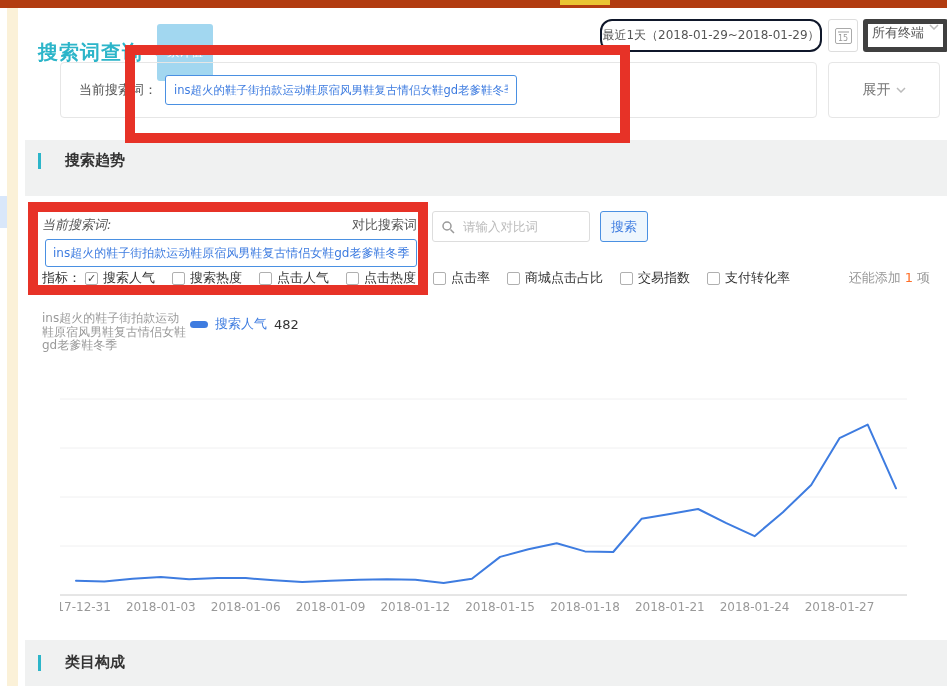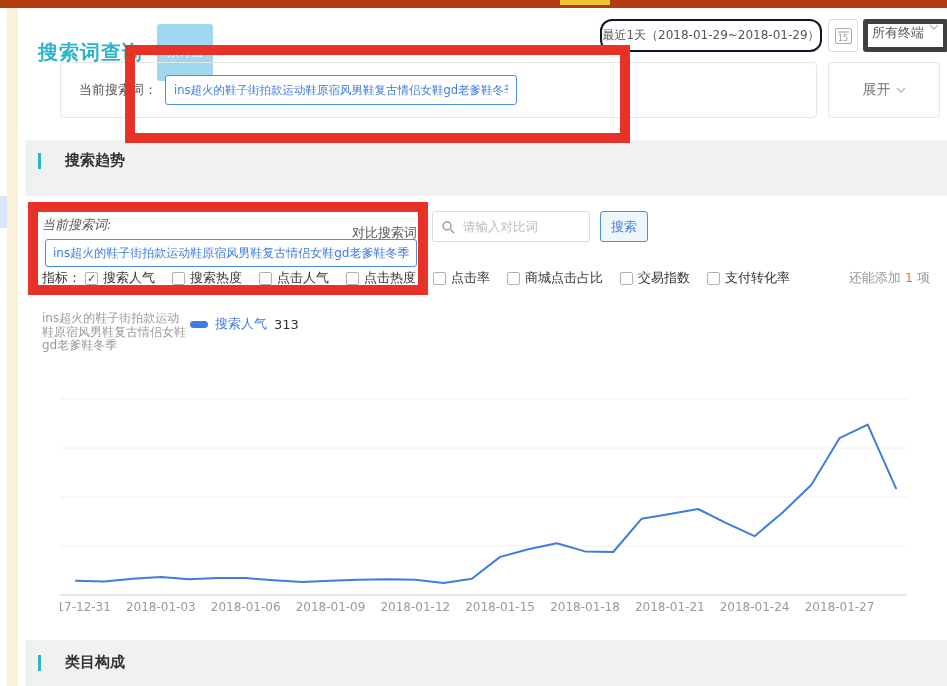--- a/index.html
+++ b/index.html
@@ -132,21 +132,21 @@
       <polyline points="1,1 5,5 9,1" stroke="#bbb" fill="none" stroke-width="1.5"></polyline>
       </svg>
   </div>
 
   <div class="sechead sh1">
     <span class="secbar"></span>
     <span class="sectitle">搜索趋势</span>
   </div>
 
   <span class="flabel" style="left:42px;top:216px;font-style:italic;">当前搜索词:</span>
-  <span class="flabel" style="left:352px;top:224px;">对比搜索词:</span>
+  <span class="flabel" style="left:352px;top:216px;">对比搜索词:</span>
   <div class="cmpinput">
     <svg class="mag" width="14" height="14">
       <circle cx="6" cy="6" r="4" stroke="#999" fill="none" stroke-width="1.5"></circle>
       <line x1="9.5" y1="9.5" x2="13" y2="13" stroke="#999" stroke-width="1.5"></line>
       </svg>
     <input placeholder="请输入对比词" style="">
   </div>
   <button class="searchbtn">搜索</button>
   <input class="inputB" value="ins超火的鞋子街拍款运动鞋原宿风男鞋复古情侣女鞋gd老爹鞋冬季" style="">
 
@@ -190,21 +190,21 @@
   </div>
 
   <div class="legend-term">
     <span>ins超火的鞋子街拍款运动</span>
     <span>鞋原宿风男鞋复古情侣女鞋</span>
     <span>gd老爹鞋冬季</span>
   </div>
   <div class="legend-item">
     <span class="pill"></span>
     <span class="lmetric">搜索人气</span>
-    <span class="lvalue">313</span>
+    <span class="lvalue">482</span>
   </div>
 
   <svg class="chart" viewBox="0 0 847 235">
       <line x1="0" x2="847" y1="153" y2="153" stroke="#f0f0f1" stroke-width="1"></line>
       <line x1="0" x2="847" y1="104" y2="104" stroke="#f0f0f1" stroke-width="1"></line>
       <line x1="0" x2="847" y1="55" y2="55" stroke="#f0f0f1" stroke-width="1"></line>
       <line x1="0" x2="847" y1="6" y2="6" stroke="#f0f0f1" stroke-width="1"></line>
       <line x1="0" x2="847" y1="202" y2="202" stroke="#ccc" stroke-width="1"></line>
       <polyline points="16.0,187.8 44.3,188.4 72.6,185.7 100.8,184.0 129.1,186.2 157.4,185.1 185.7,185.1 213.9,187.3 242.2,188.9 270.5,187.8 298.8,186.8 327.0,186.2 355.3,186.8 383.6,190.0 411.9,185.7 440.1,163.9 468.4,156.3 496.7,150.3 525.0,158.4 553.2,159.0 581.5,125.8 609.8,120.9 638.1,116.0 666.3,130.1 694.6,143.2 722.9,119.2 751.2,92.0 779.5,45.2 807.7,31.6 836.0,95.3" fill="none" stroke="#3e7ce0" stroke-width="2" stroke-linejoin="round" stroke-linecap="round"></polyline>
       <text x="16.0" y="218" text-anchor="middle">2017-12-31</text>

